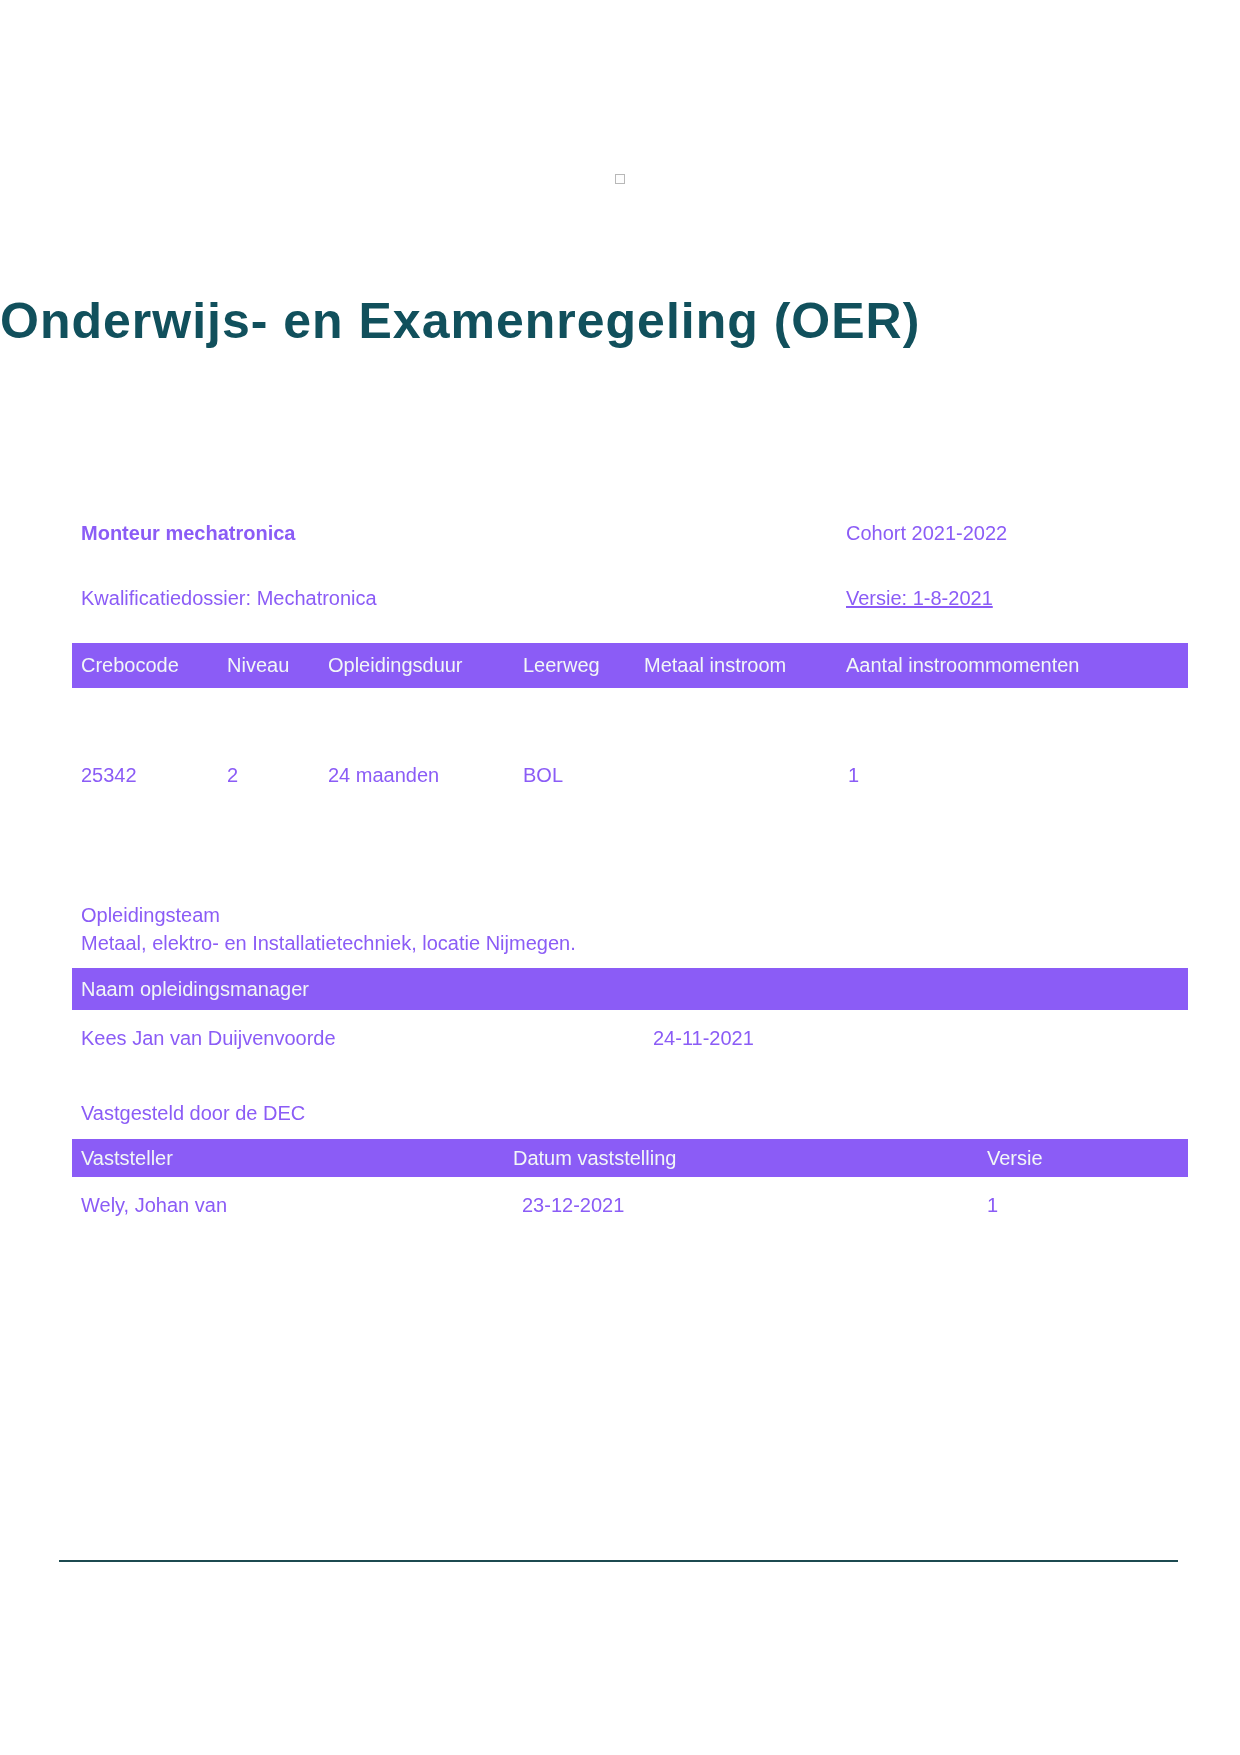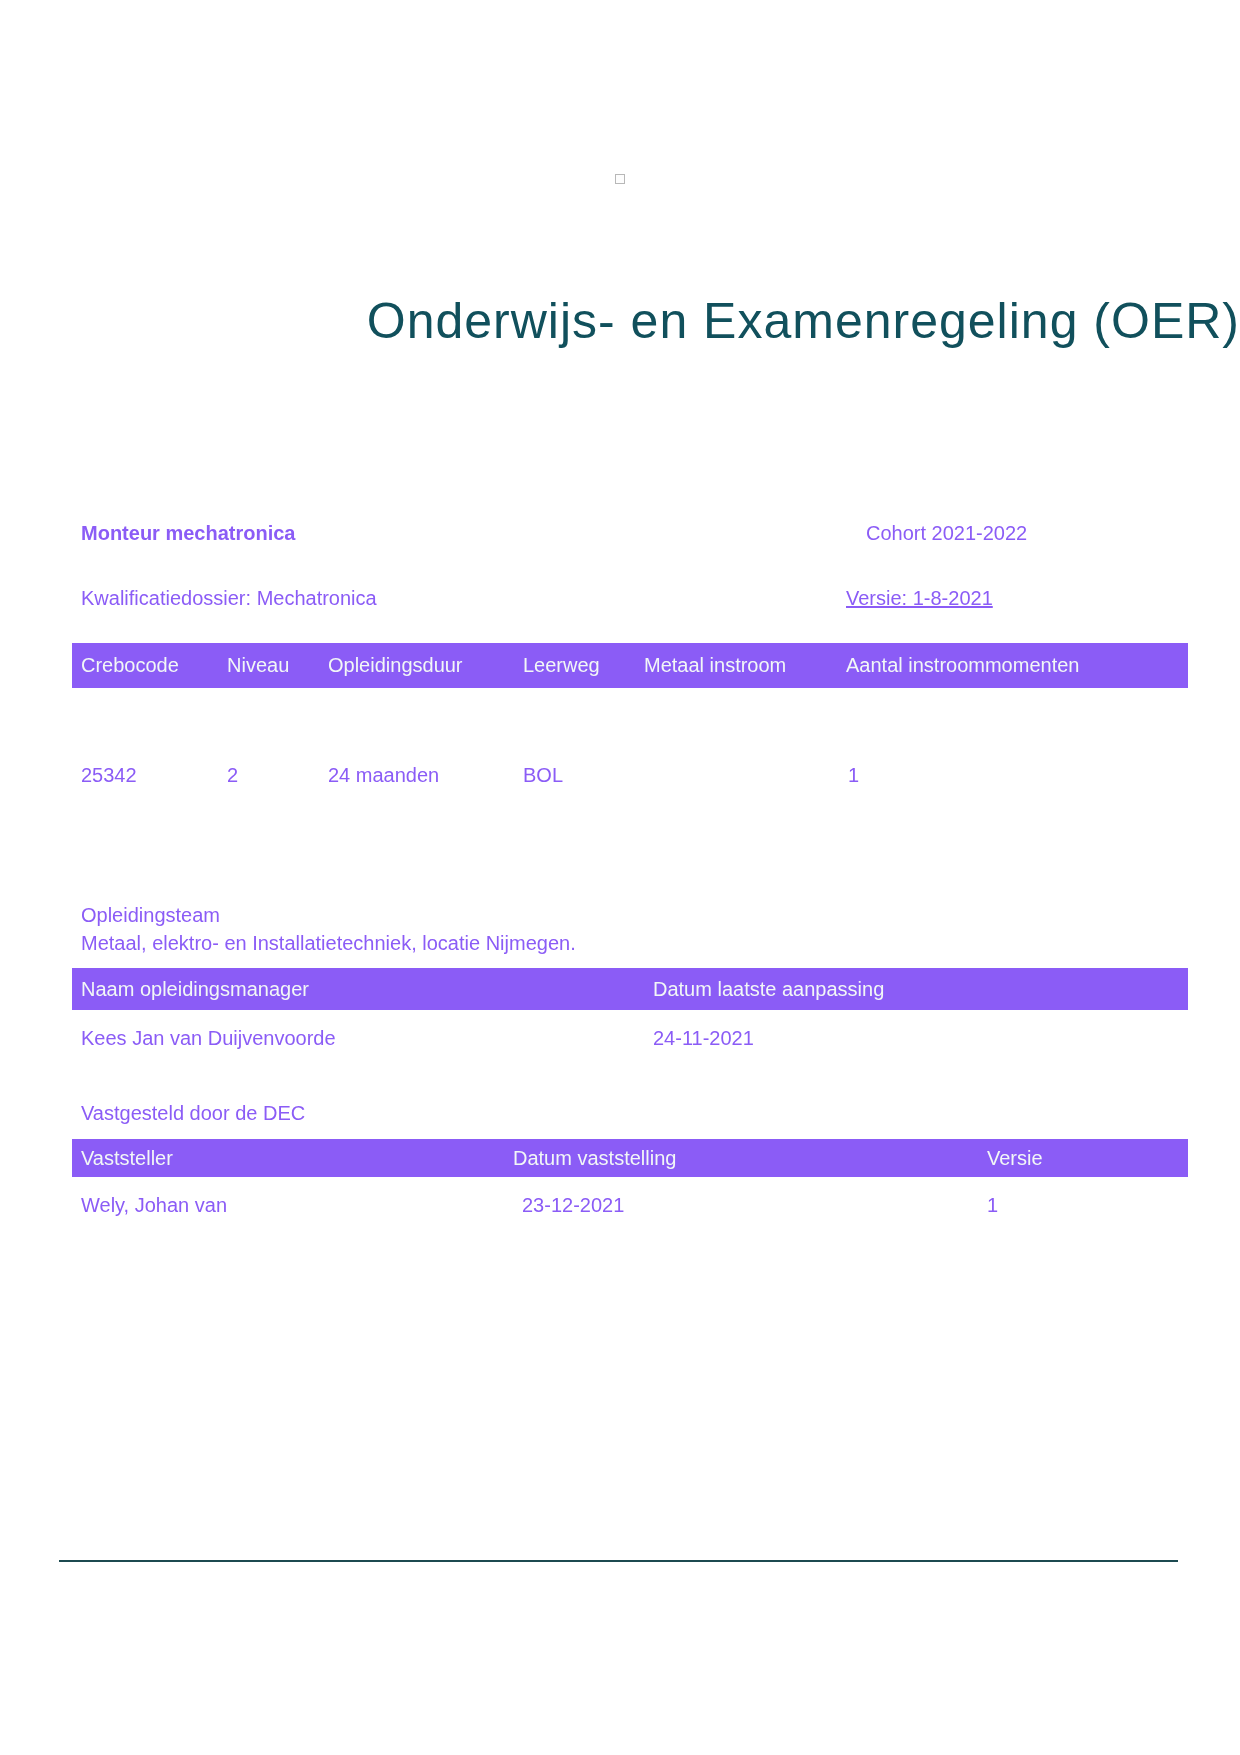--- a/index.html
+++ b/index.html
@@ -23,23 +23,23 @@
       width: 8px;
       height: 8px;
       border: 1px solid #b8b8b8;
       background: #fdfdfd;
     }
 
     .doc-title {
       left: 0;
       top: 258px;
       width: 1240px;
-      text-align: right;
+      text-align: left;
       font-size: 50px;
-      font-weight: 400;
+      font-weight: 700;
       letter-spacing: 1px;
       color: #11505c;
     }
 
     .txt {
       font-size: 20px;
       line-height: 26px;
       color: #8b5cf6;
       white-space: nowrap;
     }
@@ -73,21 +73,21 @@
 </head>
 <body>
 
 <div class="page">
 
   <span class="abs img-placeholder"></span>
 
   <h1 class="abs doc-title">Onderwijs- en Examenregeling (OER)</h1>
 
   <div class="abs txt bold" style="left:81px; top:520px;">Monteur mechatronica</div>
-  <div class="abs txt" style="left:846px; top:520px;margin-left:20px;">Cohort 2021-2022</div>
+  <div class="abs txt" style="left:846px; top:520px;">Cohort 2021-2022</div>
 
   <div class="abs txt" style="left:81px; top:585px;">Kwalificatiedossier: Mechatronica</div>
   <div class="abs txt" style="left:846px; top:585px;text-decoration:underline;">Versie: 1-8-2021</div>
 
   <div class="abs bar" style="top:643px; height:45px;">
     <span class="hcell" style="left:9px;">Crebocode</span>
     <span class="hcell" style="left:155px;">Niveau</span>
     <span class="hcell" style="left:256px;">Opleidingsduur</span>
     <span class="hcell" style="left:451px;">Leerweg</span>
     <span class="hcell" style="left:572px;">Metaal instroom</span>
@@ -100,21 +100,20 @@
     <span class="abs txt" style="left:523px; top:762px;">BOL</span>
     <span class="abs txt" style="left:644px; top:762px;"></span>
     <span class="abs txt" style="left:848px; top:762px;">1</span>
   </div>
 
   <div class="abs txt" style="left:81px; top:902px;">Opleidingsteam</div>
   <div class="abs txt" style="left:81px; top:930px;">Metaal, elektro- en Installatietechniek, locatie Nijmegen.</div>
 
   <div class="abs bar" style="top:968px; height:42px;">
     <span class="hcell" style="left:9px;">Naam opleidingsmanager</span>
-    <span class="hcell" style="left:581px;">Datum laatste aanpassing</span>
   </div>
   <div>
     <span class="abs txt" style="left:81px;  top:1025px;">Kees Jan van Duijvenvoorde</span>
     <span class="abs txt" style="left:653px; top:1025px;">24-11-2021</span>
   </div>
 
   <div class="abs txt" style="left:81px; top:1100px;">Vastgesteld door de DEC</div>
 
   <div class="abs bar" style="top:1139px; height:38px;">
     <span class="hcell" style="left:9px;">Vaststeller</span>

